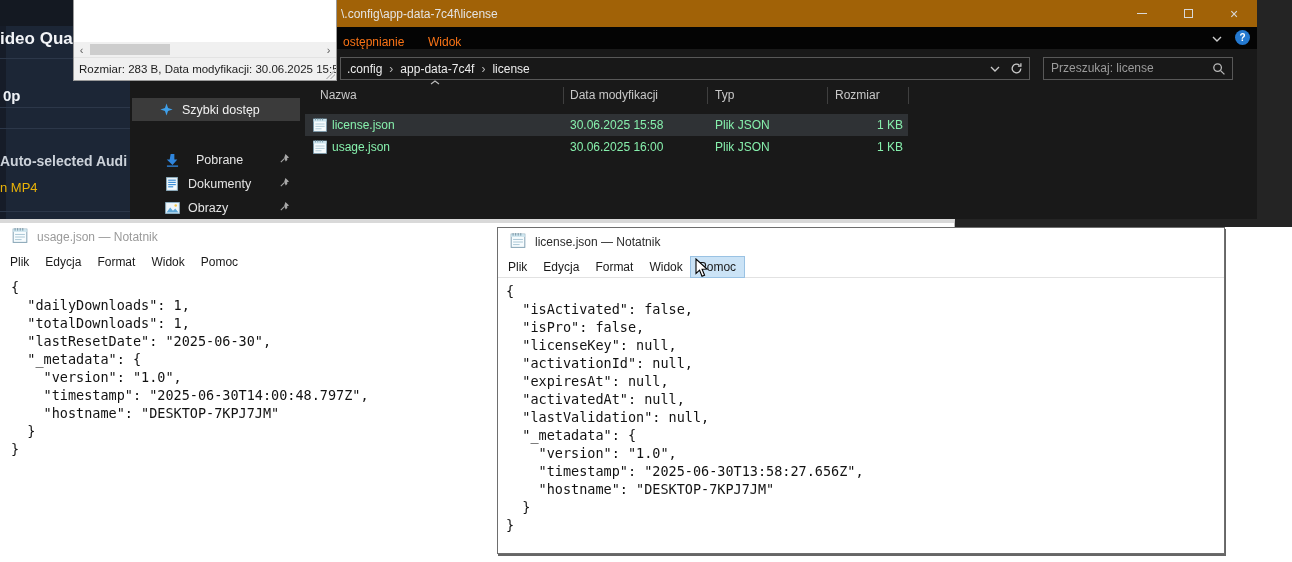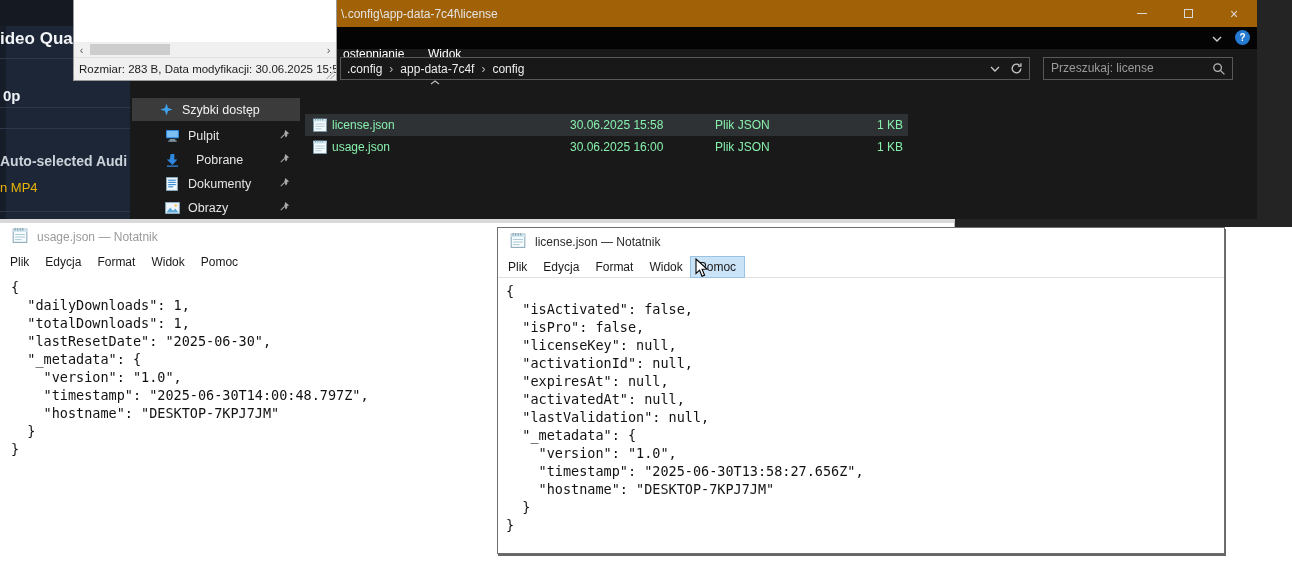--- a/index.html
+++ b/index.html
@@ -22,21 +22,21 @@
   #explorer { left:130px; top:0; width:1127px; height:219px; background:#191919; overflow:hidden; }
   #ex-title { left:0; top:0; width:1127px; height:27px; background:#a16207; }
   #ex-title .txt { left:211px; top:7px; font-size:12px; color:#e3e3e3; white-space:nowrap; }
   .capbtn { top:0; width:32px; height:27px; display:flex; align-items:center; justify-content:center; color:#d9d9d9; }
   #btn-min  { left:996px; } #btn-max { left:1042px; } #btn-close { left:1088px; }
   #btn-min .g { width:10px; height:1px; background:#d9d9d9; }
   #btn-max .g { width:9px; height:9px; border:1px solid #d9d9d9; }
   #btn-close .g { font-size:14px; line-height:1; }
 
   #ex-ribbon { left:0; top:27px; width:1127px; height:22px; background:#040404; }
-  .ribtab { top:16px; height:22px; line-height:22px; font-size:12px; color:#ffffff;text-align:center; }
+  .ribtab { top:4px; height:22px; line-height:22px; font-size:12px; color:#f97316;text-align:center; }
   #ex-ribbon .chev { left:1082px; top:9px; }
   #ex-help { left:1105px; top:3px; width:15px; height:15px; border-radius:50%; background:#2479d0;
              color:#fff; font-size:10px; font-weight:bold; text-align:center; line-height:15px; }
 
   #ex-addr { left:210px; top:57px; width:690px; height:23px; border:1px solid #585858; background:#181818;
              display:flex; align-items:center; font-size:12px; color:#ececec; padding-left:6px; }
   #ex-addr .crumb { white-space:nowrap; }
   #ex-addr .sep { color:#b9b9b9; margin:0 7px; font-size:12px; }
   #ex-addr .right { position:absolute; right:6px; display:flex; gap:10px; align-items:center; }
   #ex-search { left:913px; top:57px; width:190px; height:23px; border:1px solid #585858; background:#181818;
@@ -142,21 +142,21 @@
         <polyline points="1,1 5,5 9,1" fill="none" stroke="#cccccc" stroke-width="1.4"></polyline>
       </svg>
     <div id="ex-help" class="abs">?</div>
   </div>
 
   <div id="ex-addr" class="abs">
     <span class="crumb">.config</span>
     <span class="sep">›</span>
     <span class="crumb">app-data-7c4f</span>
     <span class="sep">›</span>
-    <span class="crumb">config</span>
+    <span class="crumb">license</span>
     <span class="right">
       <svg width="10" height="6">
           <polyline points="1,1 5,5 9,1" fill="none" stroke="#c9c9c9" stroke-width="1.3"></polyline>
         </svg>
       <svg width="13" height="13" viewBox="0 0 13 13">
         <path d="M10.8 6.5a4.3 4.3 0 1 1-1.3-3.1" fill="none" stroke="#c9c9c9" stroke-width="1.3"></path>
         <path d="M10.9 1.2 L10.9 4.2 L7.9 4.2" fill="none" stroke="#c9c9c9" stroke-width="1.3"></path>
       </svg>
     </span>
   </div>
@@ -171,37 +171,20 @@
   </div>
 
   <div id="ex-search" class="abs">
     <span>Przeszukaj: license</span>
     <svg width="14" height="14" viewBox="0 0 14 14">
       <circle cx="5.6" cy="5.6" r="3.8" fill="none" stroke="#b9b9b9" stroke-width="1.3"></circle>
       <line x1="8.6" y1="8.6" x2="12.4" y2="12.4" stroke="#b9b9b9" stroke-width="1.3"></line>
     </svg>
   </div>
 
-  <div id="side-pulpit" class="abs side-row">
-    <span class="ic">
-      <svg width="15" height="13" viewBox="0 0 16 14">
-          <rect x="1" y="1" width="14" height="9" rx="1" fill="#2f8ae0"></rect>
-          <rect x="2.2" y="2.2" width="11.6" height="6.6" fill="#7fc0f2"></rect>
-          <rect x="5" y="11" width="6" height="1.4" fill="#9fb6c8"></rect>
-          <rect x="3.5" y="12.4" width="9" height="1.2" fill="#9fb6c8"></rect>
-        </svg>
-    </span>
-    <span class="lbl">Pulpit</span>
-    <span class="pin">
-      <svg width="11" height="11" viewBox="0 0 12 12">
-          <path d="M7 1 L11 5 L8.8 5.6 L9.2 7.4 L7.4 9.2 L5.6 5.4" fill="#a8a8a8"></path>
-          <line x1="5.8" y1="6.2" x2="2" y2="10" stroke="#a8a8a8" stroke-width="1.2"></line>
-        </svg>
-    </span>
-  </div>
 
   <div id="side-pobrane" class="abs side-row">
     <span class="ic">
       <svg width="13" height="14" viewBox="0 0 14 15">
           <path d="M5 1 h4 v6 h3.2 L7 13 L0.8 7 H4 Z" fill="#2f86de"></path>
           <rect x="1" y="13.4" width="12" height="1.4" fill="#2f86de"></rect>
         </svg>
     </span>
     <span class="lbl">Pobrane</span>
     <span class="pin">
@@ -244,20 +227,30 @@
       <svg width="11" height="11" viewBox="0 0 12 12">
           <path d="M7 1 L11 5 L8.8 5.6 L9.2 7.4 L7.4 9.2 L5.6 5.4" fill="#a8a8a8"></path>
           <line x1="5.8" y1="6.2" x2="2" y2="10" stroke="#a8a8a8" stroke-width="1.2"></line>
         </svg>
     </span>
   </div>
 
   <svg id="sort-chev" class="abs" width="10" height="5">
       <polyline points="1,4 5,1 9,4" fill="none" stroke="#b9b9b9" stroke-width="1.2"></polyline>
     </svg>
+  <div id="ex-headers" class="abs">
+    <span style="left:15px">Nazwa</span>
+    <span style="left:265px">Data modyfikacji</span>
+    <span style="left:410px">Typ</span>
+    <span style="left:530px">Rozmiar</span>
+    <span class="vsep" style="left:258px"></span>
+    <span class="vsep" style="left:402px"></span>
+    <span class="vsep" style="left:522px"></span>
+    <span class="vsep" style="left:603px"></span>
+  </div>
 
   <div class="abs file-row sel" style="top:114px">
     <span class="cell c-ic">
       <svg width="14" height="15" viewBox="0 0 14 15">
           <rect x="0.6" y="2" width="12.8" height="12.4" fill="#f7fcfe" stroke="#7e9eb0" stroke-width="0.9"></rect>
           <rect x="0.6" y="2" width="12.8" height="2.6" fill="#cfe6ef"></rect>
           <line x1="2.4" y1="1" x2="2.4" y2="3.4" stroke="#6a8a9a" stroke-width="0.8"></line>
           <line x1="4.8" y1="1" x2="4.8" y2="3.4" stroke="#6a8a9a" stroke-width="0.8"></line>
           <line x1="7.2" y1="1" x2="7.2" y2="3.4" stroke="#6a8a9a" stroke-width="0.8"></line>
           <line x1="9.6" y1="1" x2="9.6" y2="3.4" stroke="#6a8a9a" stroke-width="0.8"></line>

